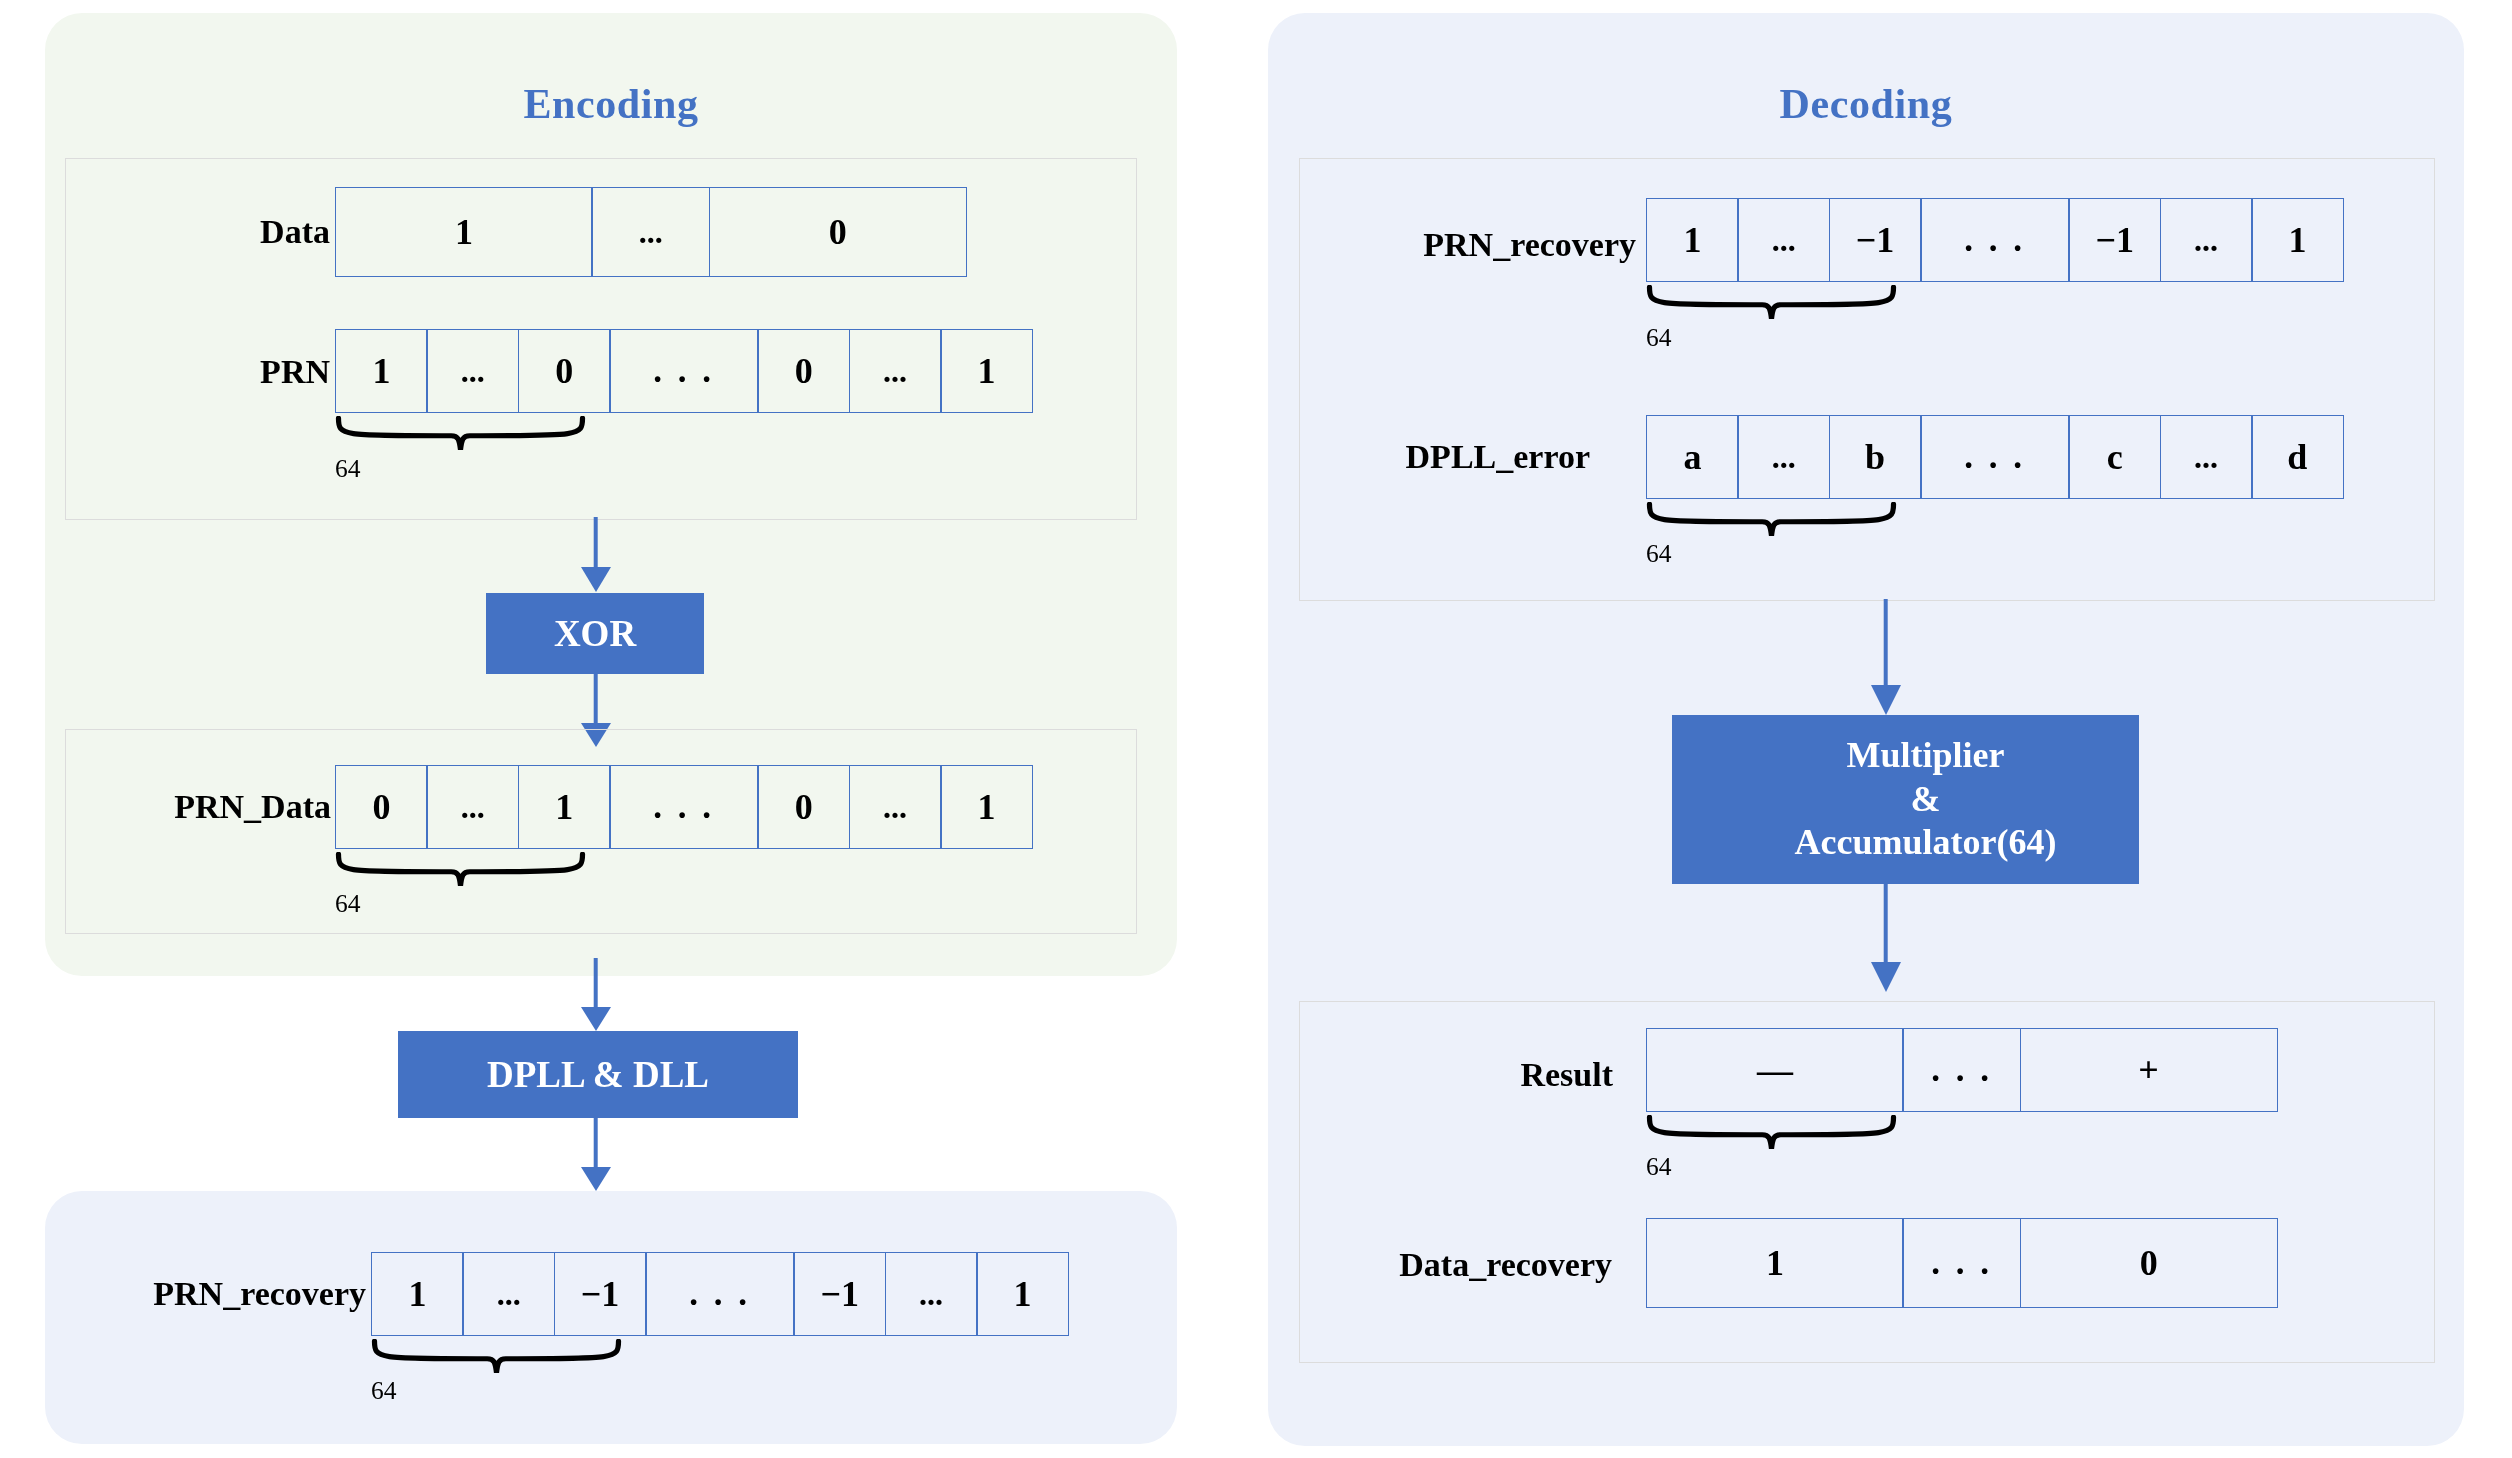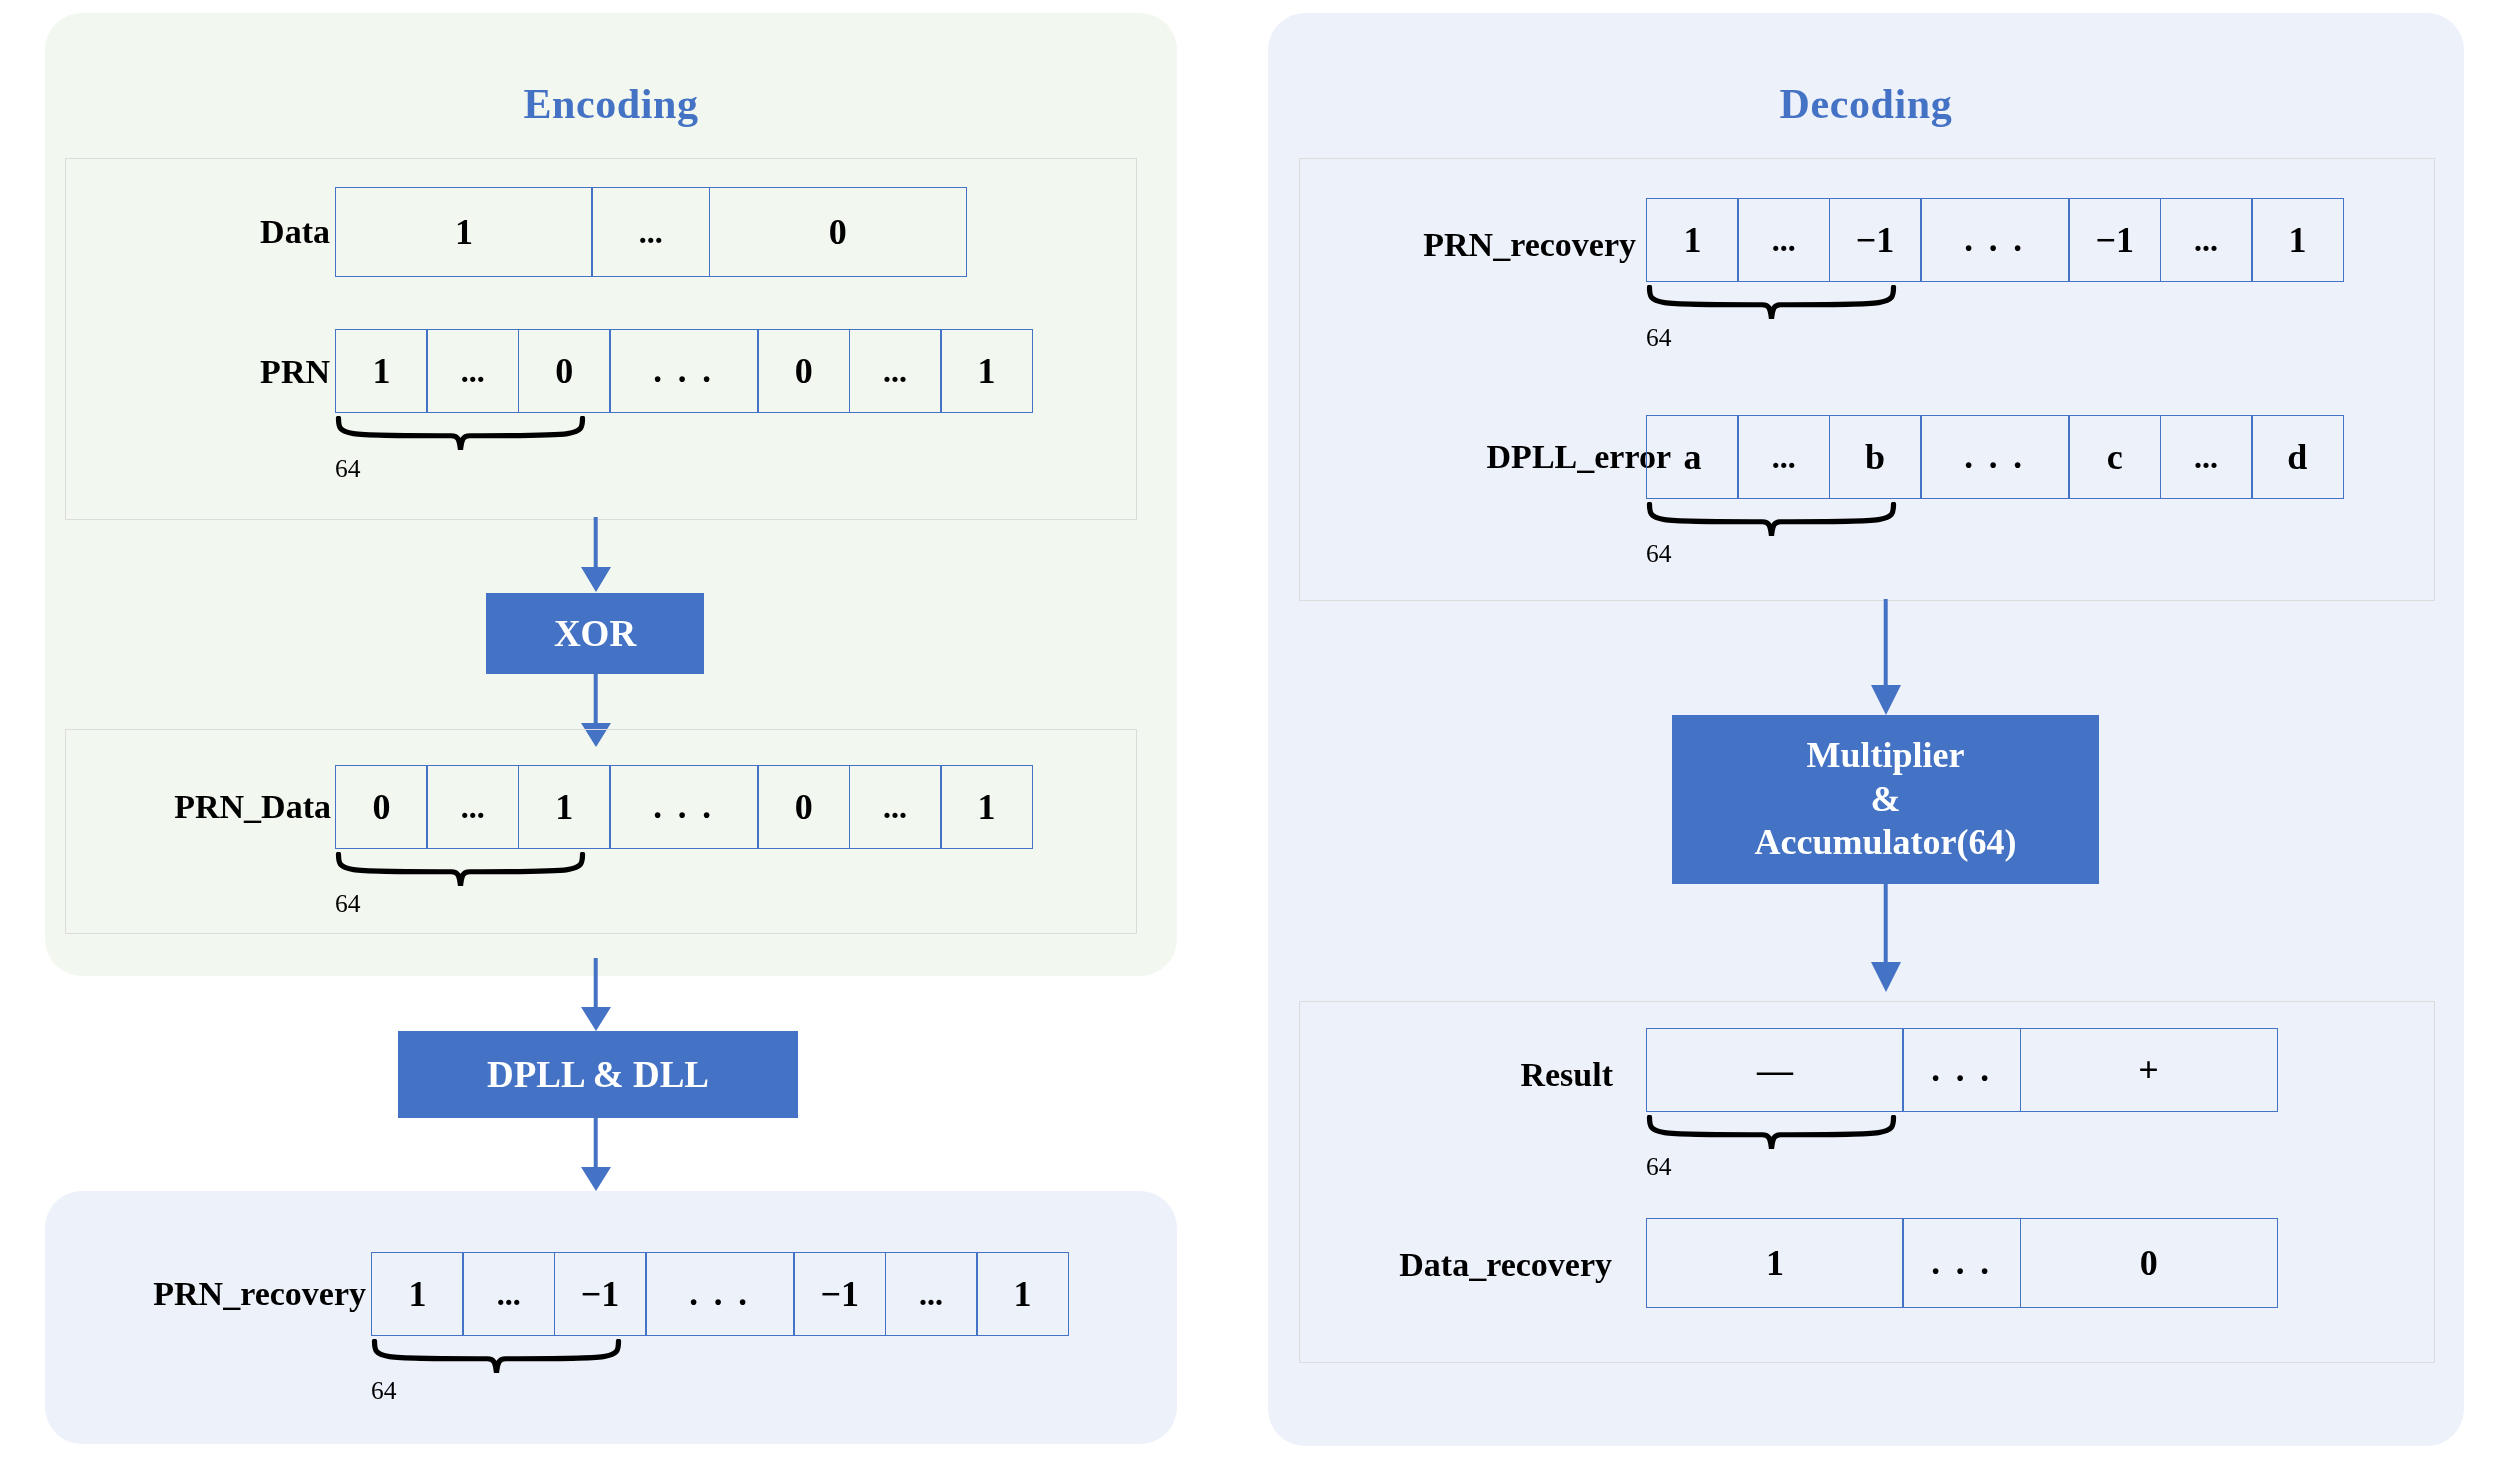--- a/index.html
+++ b/index.html
@@ -186,21 +186,21 @@
     <div class="cell" style="width: 93px; font-size: 36px; letter-spacing: 0px;">1</div>
   </div>
 
 <div class="brace" style="left:1646px;top:285px;width:251px;height:36px;">
   <svg viewBox="0 0 432 62" preserveAspectRatio="none">
     <path d="M6,4 C6,34 10,34 200,34 C212,34 214,40 216,58 C218,40 220,34 232,34 C422,34 426,34 426,4" fill="none" stroke="#000" stroke-width="9" stroke-linecap="round"></path>
   </svg>
 </div>
 <div class="bracelabel" style="left:1646px;top:323px;width:251px;">64</div>
 
-<div class="rowlabel" style="left:1340px;top:416px;width:331px;height:81px;">DPLL_error</div>
+<div class="rowlabel" style="left:1259px;top:416px;width:331px;height:81px;">DPLL_error</div>
 <div class="strip" id="dec-row1" style="left:1646px;top:415px;height:84px;">
     <div class="cell" style="width: 93px; font-size: 36px; letter-spacing: 0px;">a</div>
     <div class="cell" style="width: 93px; font-size: 32px; letter-spacing: 0px;">...</div>
     <div class="cell" style="width: 93px; font-size: 36px; letter-spacing: 0px;">b</div>
     <div class="cell" style="width: 150px; font-size: 35px; letter-spacing: 3.5px;">. . .</div>
     <div class="cell" style="width: 93px; font-size: 36px; letter-spacing: 0px;">c</div>
     <div class="cell" style="width: 93px; font-size: 32px; letter-spacing: 0px;">...</div>
     <div class="cell" style="width: 93px; font-size: 36px; letter-spacing: 0px;">d</div>
   </div>
 
@@ -209,21 +209,21 @@
     <path d="M6,4 C6,34 10,34 200,34 C212,34 214,40 216,58 C218,40 220,34 232,34 C422,34 426,34 426,4" fill="none" stroke="#000" stroke-width="9" stroke-linecap="round"></path>
   </svg>
 </div>
 <div class="bracelabel" style="left:1646px;top:539px;width:251px;">64</div>
 
 <div class="arrow" style="left:1868px;top:599px;width:35px;height:116px;">
   <div class="shaft" style="height:87px;"></div>
   <div class="head" style="border-top-width:30px;"></div>
 </div>
 
-<div class="procbox" style="left:1672px;top:715px;width:427px;height:169px;font-size:36px;">
+<div class="procbox" style="left:1672px;top:715px;width:427px;height:169px;font-size:36px;padding-left:40px;">
   <span>Multiplier</span>
   <span>&amp;</span>
   <span>Accumulator(64)</span>
 </div>
 
 <div class="arrow" style="left:1868px;top:884px;width:35px;height:108px;">
   <div class="shaft" style="height:79px;"></div>
   <div class="head" style="border-top-width:30px;"></div>
 </div>
 

